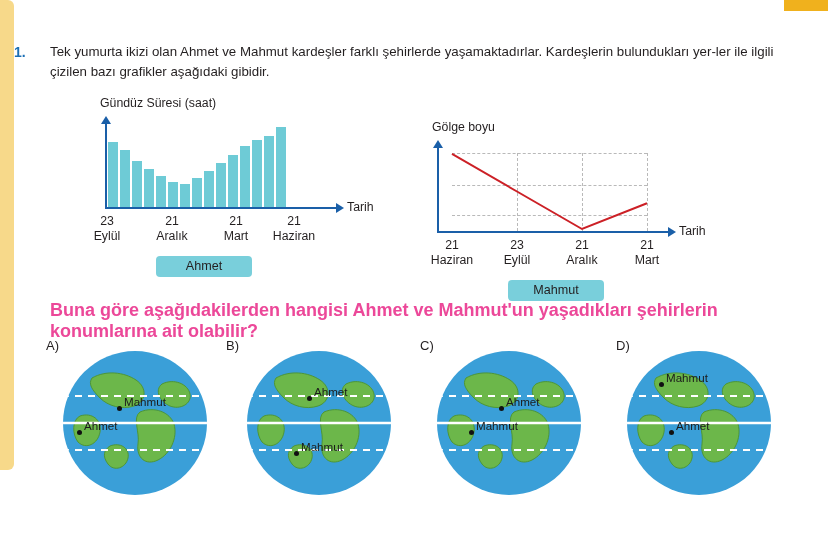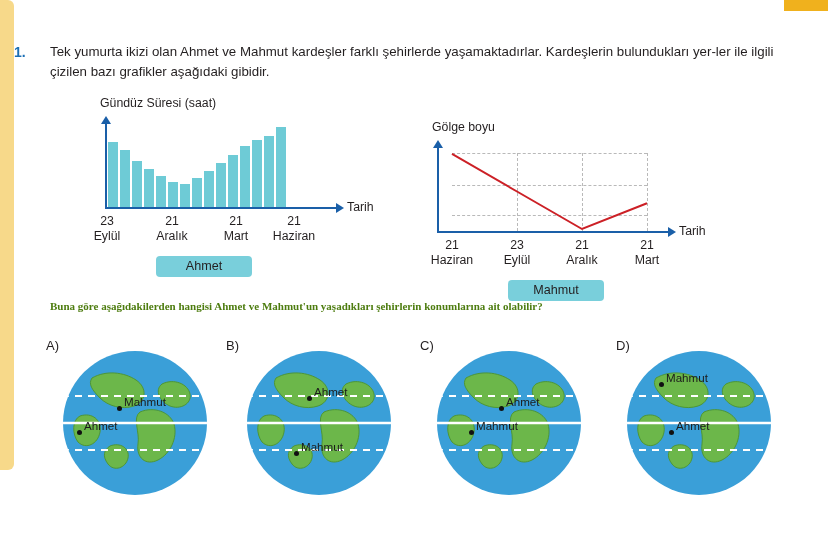--- a/index.html
+++ b/index.html
@@ -108,21 +108,21 @@
   .grid-line-v {
     position: absolute; width: 1px;
     border-left: 1px dashed #b9b9b9;
   }
   .line-svg { position: absolute; }
 
   
   .prompt {
     position: absolute; left: 50px; top: 300px;
     width: 760px;
-    font-size: 11px; font-weight: bold; color: #4d7c0f; font-family: Liberation Serif, serif;
+    font-size: 18px; font-weight: bold; color: #ec4899;
   }
 
   
   .option-letter {
     position: absolute;
     font-size: 13px; color: #231f20;
   }
   .globe-wrap { position: absolute; }
   .globe-label {
     position: absolute;

